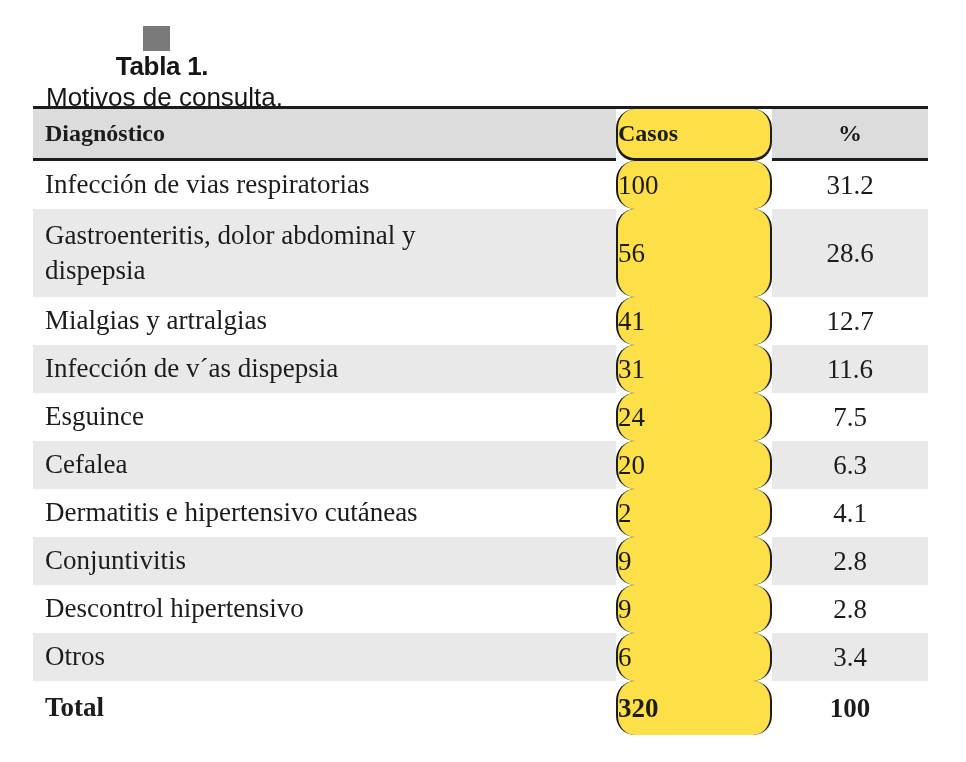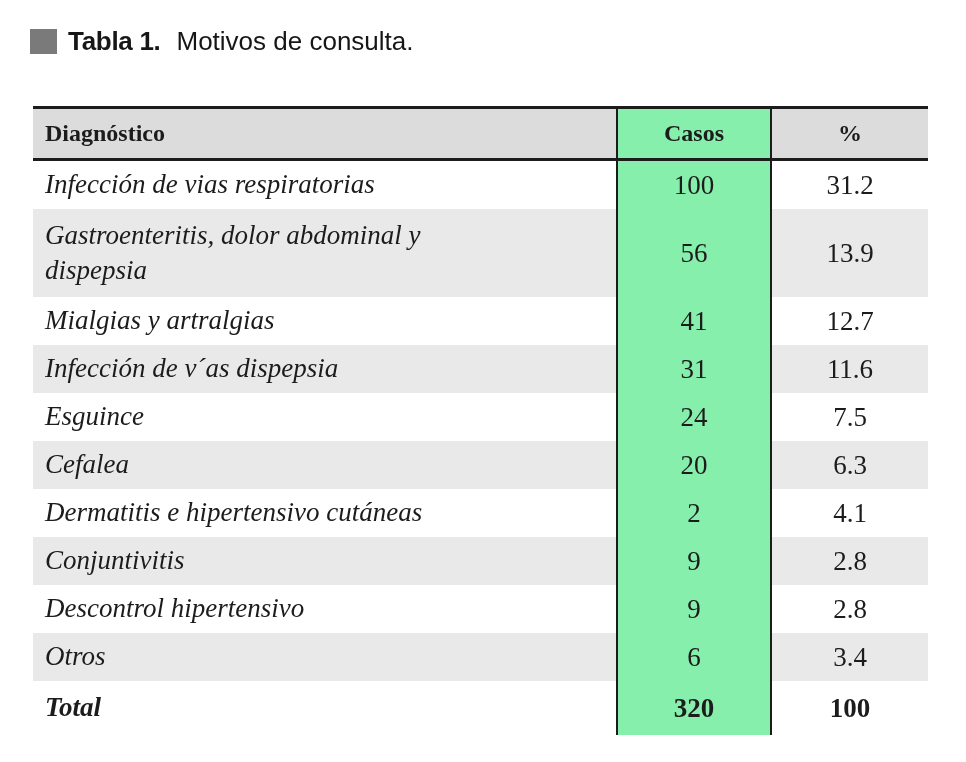--- a/index.html
+++ b/index.html
@@ -3,43 +3,43 @@
 <meta charset="utf-8">
 <style>
   html,body{margin:0;padding:0;}
   body{
     width:966px;height:762px;background:#ffffff;position:relative;
     font-family:"Liberation Serif", serif;color:#191919;
   }
   .title{
     position:absolute;left:30px;top:26px;
     display:flex;align-items:center;
-    font-family:"Liberation Sans", sans-serif;font-size:26px;color:#161616;
+    font-family:"Liberation Sans", sans-serif;font-size:26px;color:#161616;flex-direction:column;
   }
   .bullet{width:27px;height:25px;background:#7a7a7a;flex:0 0 auto;}
   .t-bold{font-weight:700;margin-left:11px;letter-spacing:-0.3px;}
   .t-rest{font-weight:400;margin-left:16px;}
   .tablewrap{position:absolute;left:33px;top:106px;width:895px;}
   table{
     border-collapse:separate;border-spacing:0;width:895px;table-layout:fixed;
     border-top:3px solid #1c1c1c;font-size:27px;color:#1c1c1c;
   }
   th,td{padding:0;vertical-align:middle;}
   thead th{
     font-weight:700;font-size:24px;background:#dcdcdc;
     border-bottom:3px solid #1c1c1c;height:49px;
   }
   th.c-diag{text-align:left;padding-left:12px;}
   .c-casos{
     border-left:2px solid #1c1c1c;border-right:2px solid #1c1c1c;
-    text-align:center;background:#86efac;
+    text-align:left;background:#fde047;border-radius:19px;
   }
   .c-pct{text-align:center;}
   tbody td{height:48px;}
-  td.c-diag{padding-left:12px;white-space:pre-line;line-height:1.3;font-style:italic;}
+  td.c-diag{padding-left:12px;white-space:pre-line;line-height:1.3;}
   tr.zebra td.c-diag, tr.zebra td.c-pct{background:#e9e9e9;}
   tr.r-double td{height:88px;}
   tr.r-total td{font-weight:700;height:54px;}
 </style>
 </head>
 <body>
 
 <div class="title">
   <span class="bullet"></span>
   <span class="t-bold">Tabla 1.</span>
@@ -63,21 +63,21 @@
     <tbody>
       <tr>
         <td class="c-diag">Infección de vias respiratorias</td>
         <td class="c-casos">100</td>
         <td class="c-pct">31.2</td>
       </tr>
       <tr class="zebra r-double">
         <td class="c-diag">Gastroenteritis, dolor abdominal y
 dispepsia</td>
         <td class="c-casos">56</td>
-        <td class="c-pct">13.9</td>
+        <td class="c-pct">28.6</td>
       </tr>
       <tr>
         <td class="c-diag">Mialgias y artralgias</td>
         <td class="c-casos">41</td>
         <td class="c-pct">12.7</td>
       </tr>
       <tr class="zebra">
         <td class="c-diag">Infección de v´as dispepsia</td>
         <td class="c-casos">31</td>
         <td class="c-pct">11.6</td>

